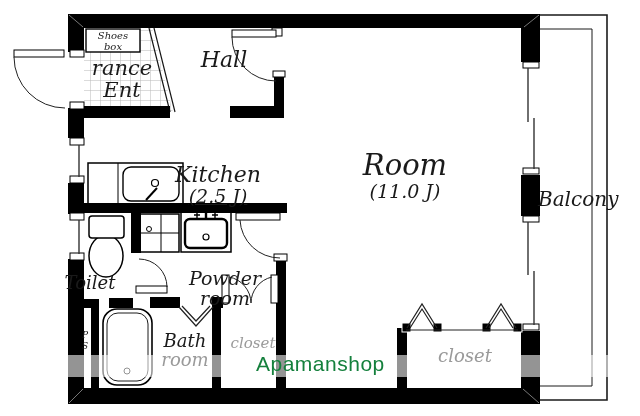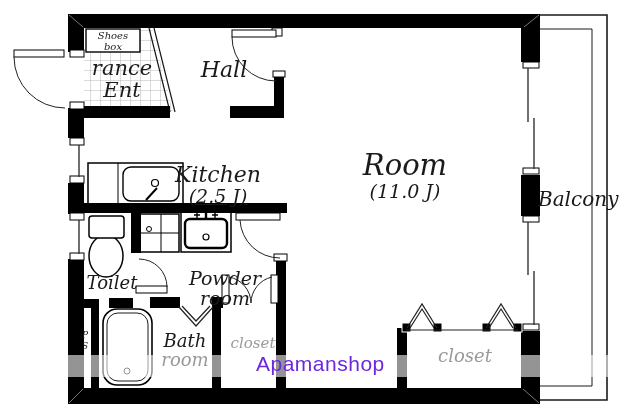--- a/index.html
+++ b/index.html
@@ -4,36 +4,36 @@
 <style>
   html,body{margin:0;padding:0;background:#fff;}
   #plan{position:relative;width:640px;height:416px;background:#ffffff;overflow:hidden;
         font-family:"DejaVu Serif","Liberation Serif",serif;border-radius:14px;}
   #plan svg{position:absolute;left:0;top:0;}
   .lbl{position:absolute;font-style:italic;color:#1a1a1a;text-align:center;
        line-height:1.06;white-space:nowrap;}
   .lbl div{text-align:center;}
   .shoes{left:86px;top:31px;width:54px;font-size:10px;}
   .entrance{left:82px;top:57px;width:80px;font-size:21px;}
-  .hall{left:186px;top:58px;width:76px;font-size:22px;}
+  .hall{left:186px;top:48px;width:76px;font-size:22px;}
   .kitchen{left:160px;top:119px;width:116px;font-size:22px;margin-top:44px;}
   .kitchen .size{font-size:19px;text-decoration:underline;}
   .room{left:328px;top:150px;width:154px;font-size:29px;}
   .room .size{font-size:19px;}
   .balcony{left:538px;top:189px;width:100px;font-size:20px;text-align:left;}
-  .toilet{left:80px;top:273px;width:64px;font-size:18px;text-align:center;}
+  .toilet{left:58px;top:273px;width:64px;font-size:18px;text-align:center;}
   .powder{left:158px;top:268px;width:86px;font-size:19px;margin-left:24px;}
   .bath{left:154px;top:331px;width:62px;font-size:18px;}
   .bath .gray{color:#9a9a9a;}
   .closet-s{left:224px;top:336px;width:58px;font-size:15px;color:#9a9a9a;}
   .closet-m{left:428px;top:346px;width:74px;font-size:18px;color:#9a9a9a;}
   .ps{left:77px;top:330px;width:16px;font-size:9px;line-height:1.2;}
   .wm-text{position:absolute;left:256px;top:352px;width:140px;
            font-family:"Liberation Sans","DejaVu Sans",sans-serif;
-           font-size:21px;color:#6d28d9;letter-spacing:.5px;font-style:normal;}
+           font-size:21px;color:#15803d;letter-spacing:.5px;font-style:normal;}
 </style>
 </head>
 <body>
 
 <div id="plan">
 
 <svg width="640" height="416" viewBox="0 0 640 416">
   <defs>
     <pattern id="grid" width="10" height="10" patternUnits="userSpaceOnUse">
       <path d="M10,0 H0 V10" fill="none" stroke="#b8b8b8" stroke-width="1"></path>

